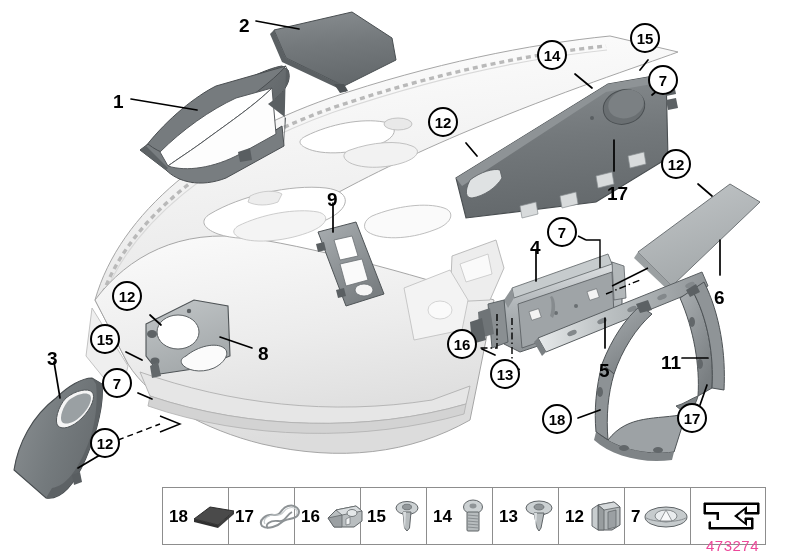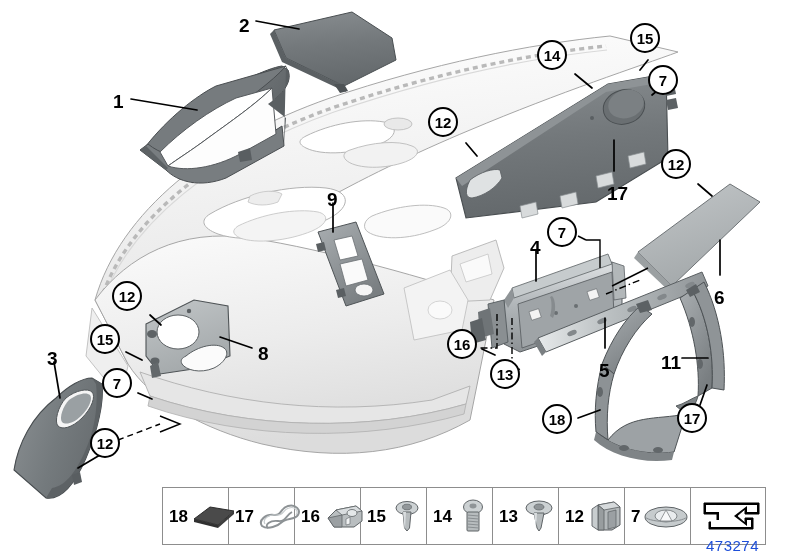--- a/index.html
+++ b/index.html
@@ -20,21 +20,21 @@
   
   #legend{position:absolute;left:162px;top:487px;height:58px;
           display:flex;border:1.3px solid #8d8d8d;background:#fff;box-sizing:border-box;}
   .lcell{position:relative;border-right:1.3px solid #8d8d8d;box-sizing:border-box;
          display:flex;align-items:center;}
   .lcell:last-child{border-right:none;}
   .lnum{font-size:17px;font-weight:bold;color:#000;margin-left:6px;margin-right:2px;line-height:1;}
   .licon{flex:1;height:100%;display:flex;align-items:center;justify-content:center;}
   .licon svg{display:block;}
   #drawnum{position:absolute;left:706px;top:538px;font-size:15px;
-           color:#1d4ed8;letter-spacing:.5px;line-height:1;}
+           color:#ec4899;letter-spacing:.5px;line-height:1;}
 </style>
 </head>
 <body>
 
 <div id="stage">
 
   <svg class="layer" viewBox="0 0 800 560">
     <defs>
       <linearGradient id="gBody" x1="0" y1="0" x2="0.3" y2="1">
         <stop offset="0" stop-color="#fbfbfb"></stop>

